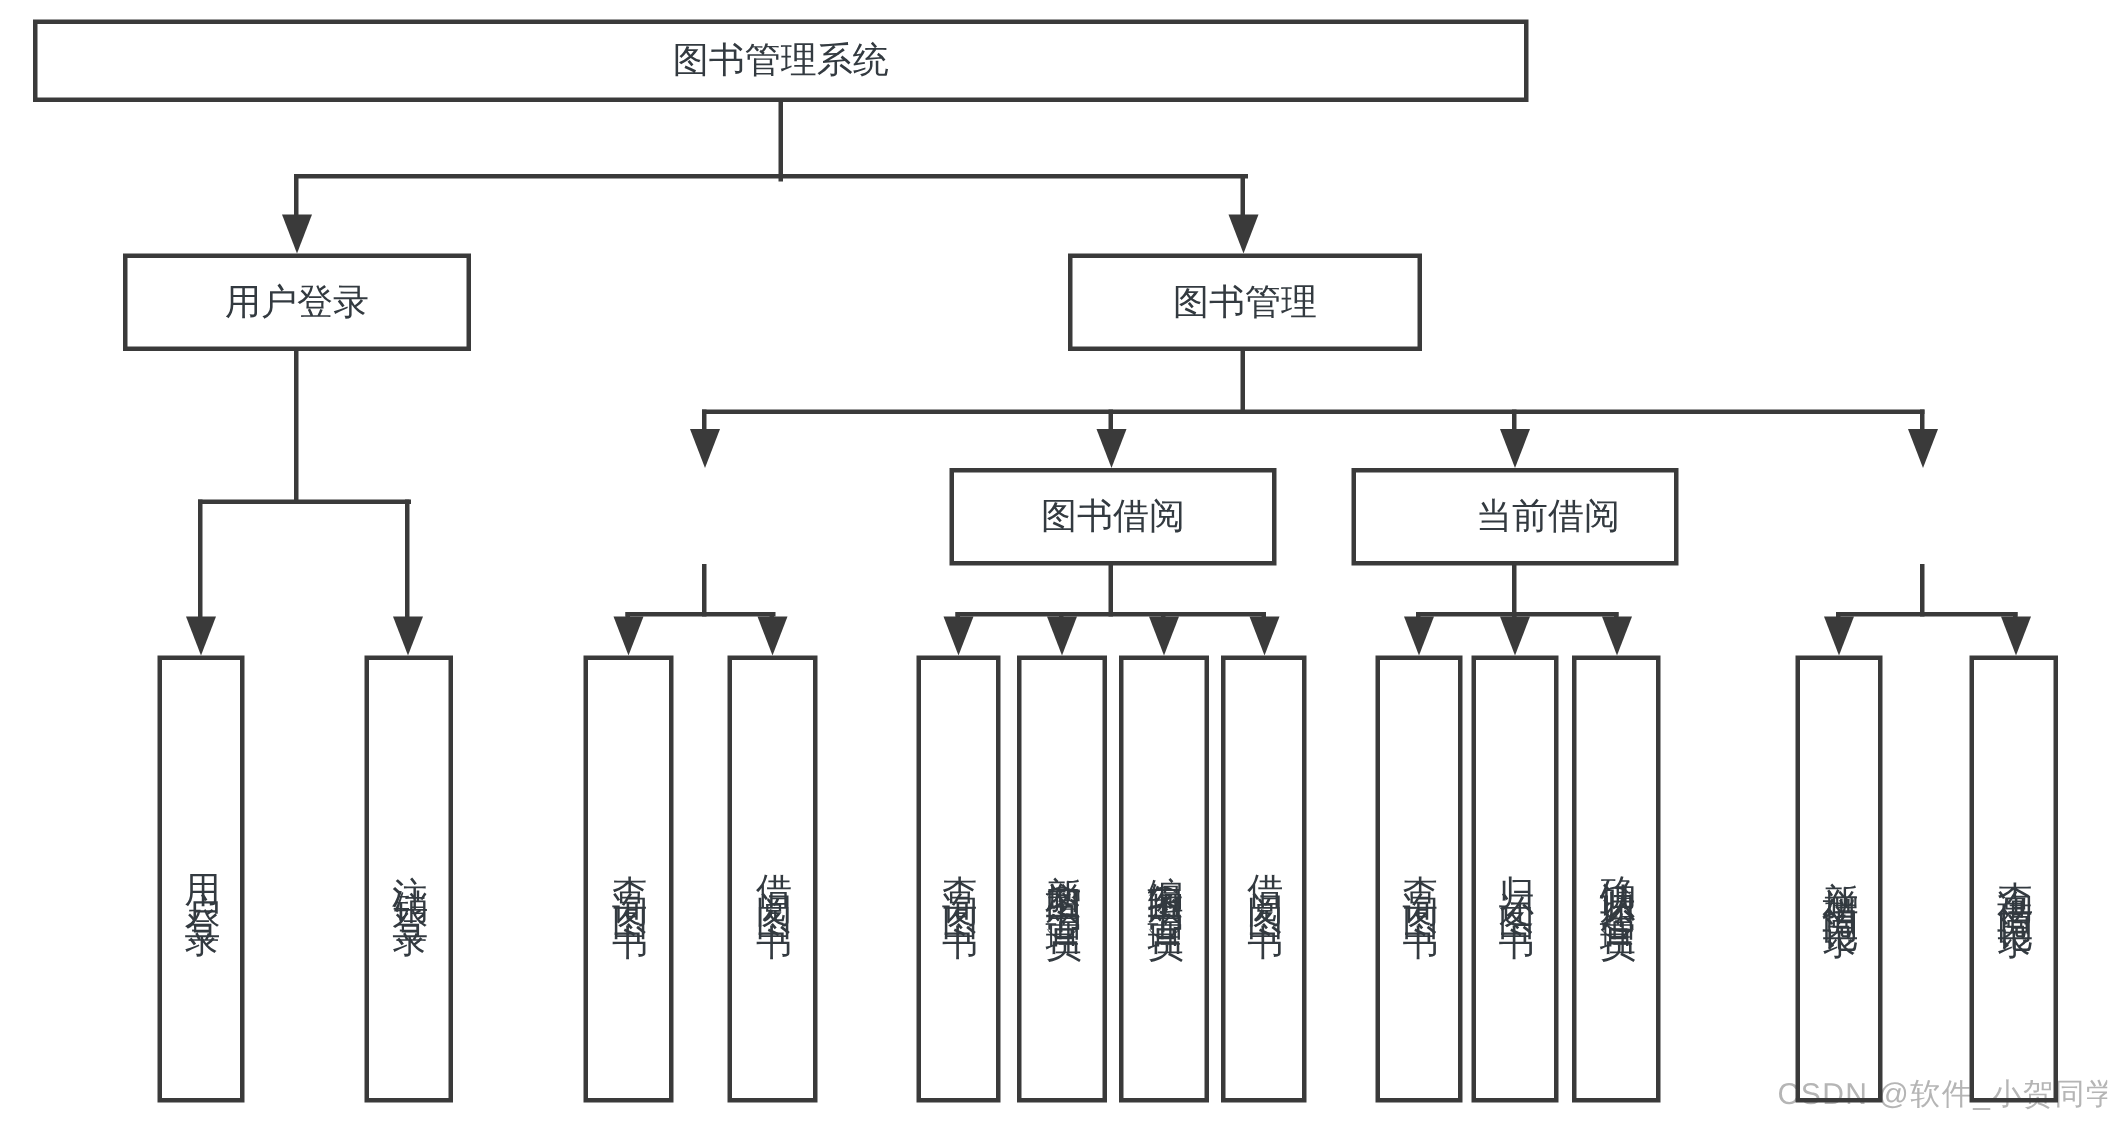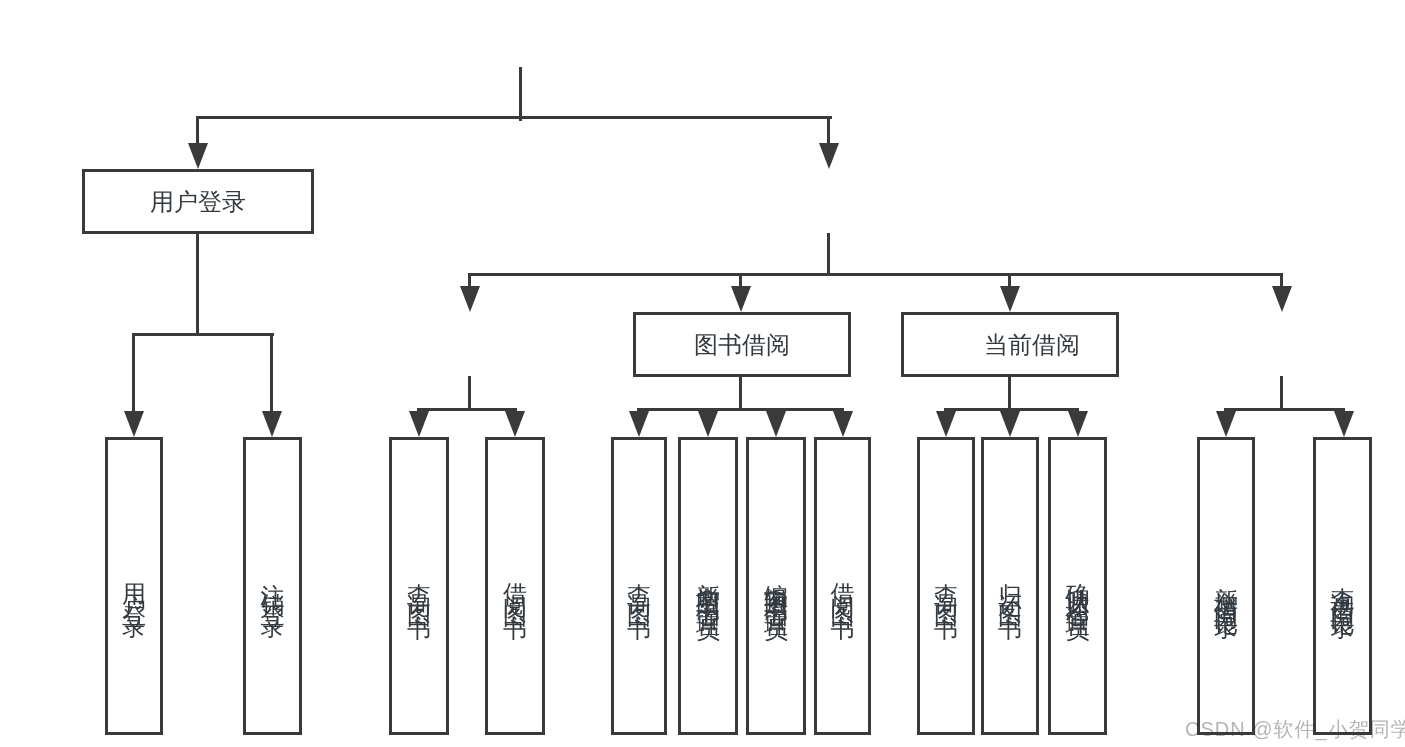--- a/index.html
+++ b/index.html
@@ -109,23 +109,25 @@
   <div class="vline" style="left:1076px;top:408px;height:8px;"></div>
   <div class="ahead" style="left:1068px;top:411px;"></div>
 
   <div class="vline" style="left:1280px;top:376px;height:35px;"></div>
   <div class="hline" style="left:1224px;top:408px;width:121px;"></div>
   <div class="vline" style="left:1224px;top:408px;height:8px;"></div>
   <div class="ahead" style="left:1216px;top:411px;"></div>
   <div class="vline" style="left:1342px;top:408px;height:8px;"></div>
   <div class="ahead" style="left:1334px;top:411px;"></div>
 
+  <div class="hbox" style="left:22px;top:13px;width:997px;height:55px;">图书管理系统</div>
 
   <div class="hbox" style="left:82px;top:169px;width:232px;height:65px;">用户登录</div>
 
+  <div class="hbox" style="left:712px;top:169px;width:236px;height:65px;">图书管理</div>
 
 
   <div class="hbox" style="left:633px;top:312px;width:218px;height:65px;">图书借阅</div>
 
   <div class="hbox" style="left:901px;top:312px;width:218px;height:65px;padding-left:44px;">当前借阅</div>
 
 
   <div class="vbox gap-lg" style="left:105px;top:437px;width:58px;height:298px;">用户登录</div>
 
   <div class="vbox gap-lg" style="left:243px;top:437px;width:59px;height:298px;">注销登录</div>

